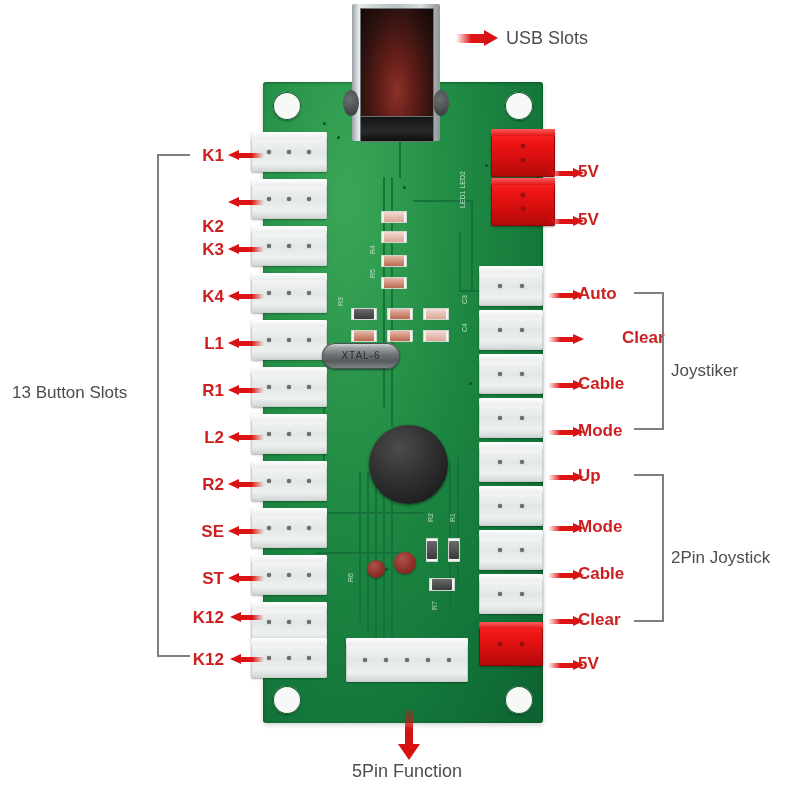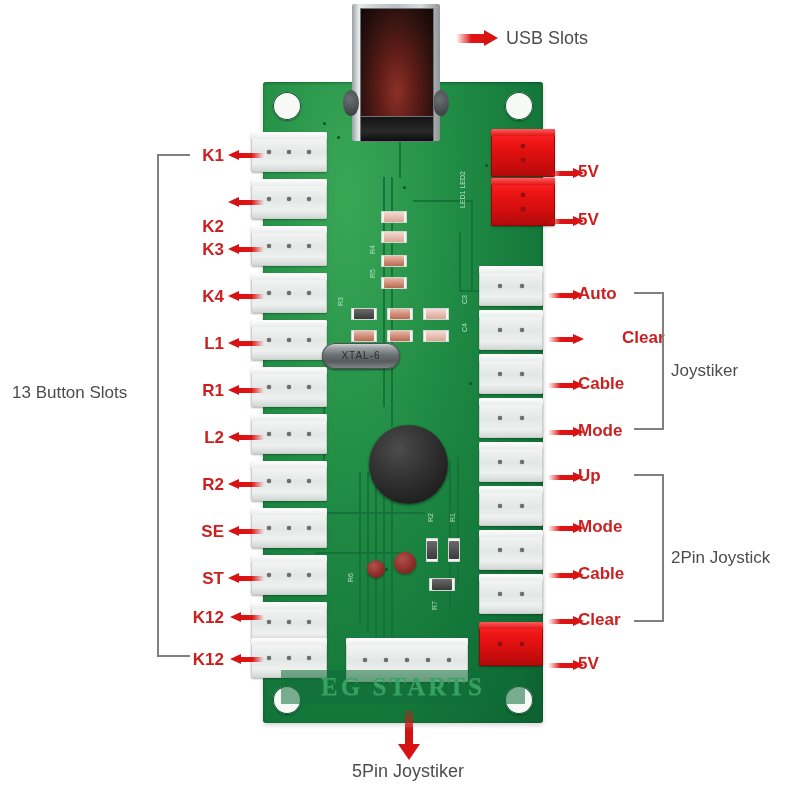--- a/index.html
+++ b/index.html
@@ -461,23 +461,20 @@
     <div class="refdes" style="left:106px;top:172px;">R4</div>
     <div class="refdes" style="left:106px;top:196px;">R5</div>
     <div class="refdes" style="left:198px;top:222px;">C3</div>
     <div class="refdes" style="left:198px;top:250px;">C4</div>
     <div class="refdes" style="left:164px;top:440px;">R2</div>
     <div class="refdes" style="left:186px;top:440px;">R1</div>
     <div class="refdes" style="left:168px;top:528px;">R7</div>
     <div class="refdes" style="left:84px;top:500px;">R6</div>
     <div class="refdes" style="left:74px;top:224px;">R3</div>
 
-    <div id="brand" class="abs">
-      <span>EG  STARTS</span>
-    </div>
   </div>
 
   <div id="usb" class="abs">
     <div class="shell"></div>
     <div class="tab-l"></div>
     <div class="tab-r"></div>
     <div class="cavity-top"></div>
     <div class="cavity-bot"></div>
   </div>
 
@@ -643,15 +640,15 @@
     <div class="v" style="left:662px;top:474px;height:148px;"></div>
     <div class="t" style="left:634px;top:474px;width:29px;"></div>
     <div class="t" style="left:634px;top:620px;width:29px;"></div>
   </div>
   <div class="lbl gray" style="left:671px;top:549px;">2Pin Joystick</div>
 
   <div class="arw down" style="left:398px;top:710px;">
     <div class="sh2"></div>
     <div class="hd2"></div>
   </div>
-  <div class="lbl gray" style="left:352px;top:762px;font-size:18px;">5Pin Joystiker</div>
+  <div class="lbl gray" style="left:352px;top:762px;font-size:18px;">5Pin Function</div>
 
 </div>
 
 </body></html>

